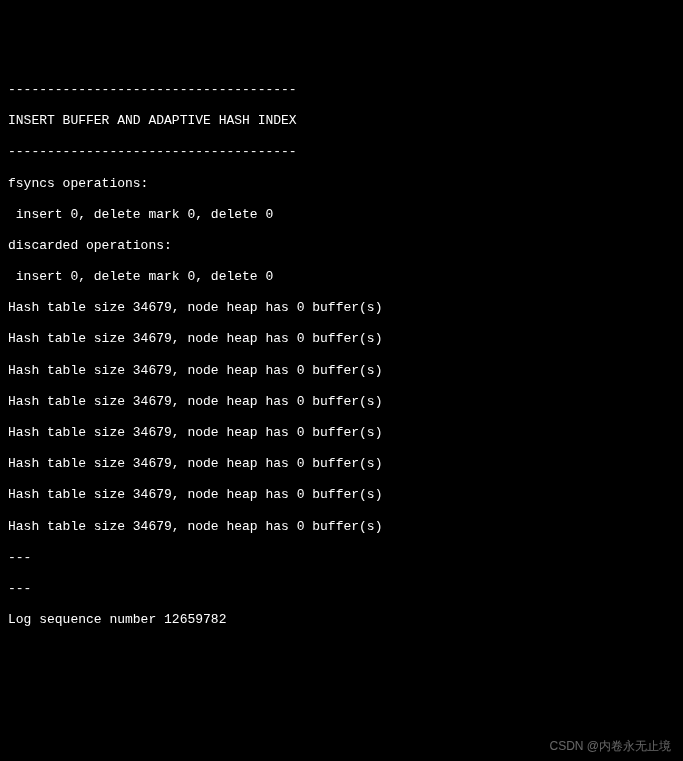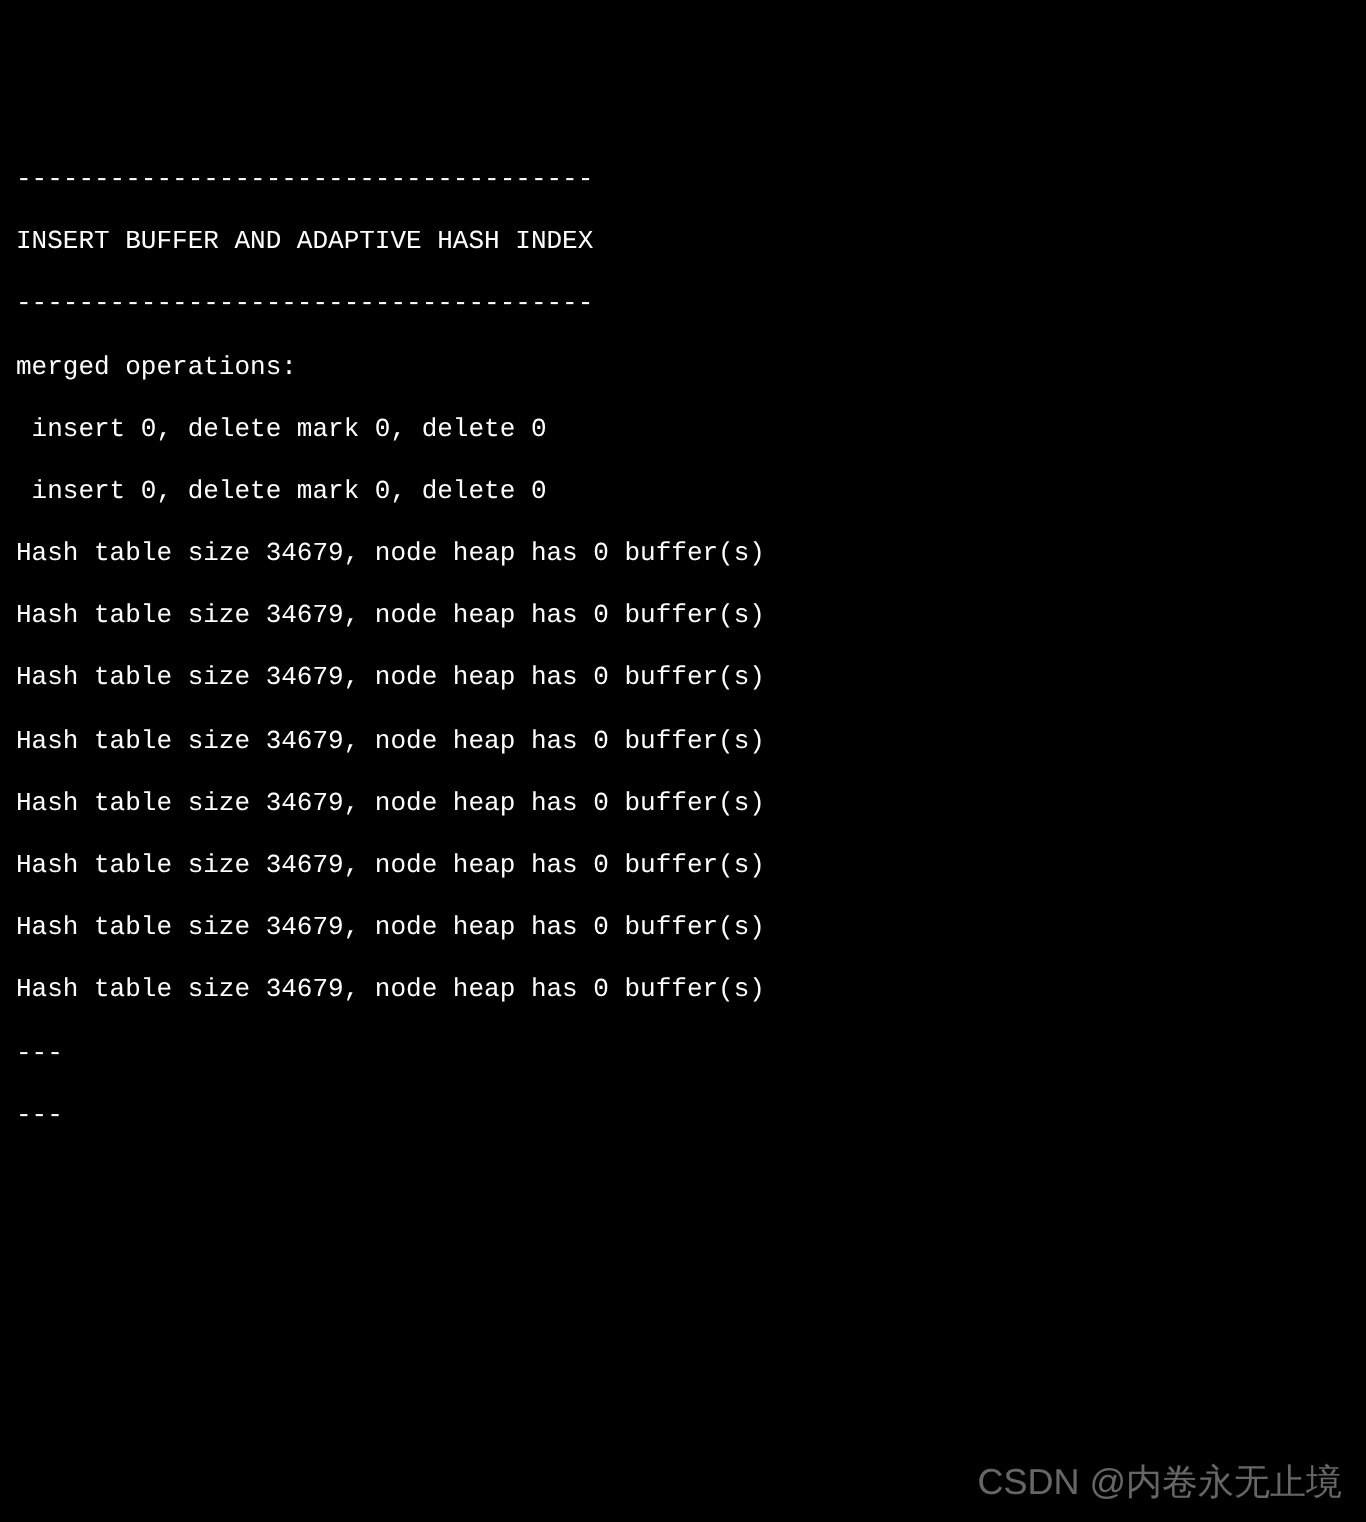--- a/index.html
+++ b/index.html
@@ -21,46 +21,48 @@
       position: relative;
     }
     .terminal-content {
       position: relative;
     }
     .watermark {
       position: absolute;
       bottom: 8px;
       right: 12px;
       color: rgba(255, 255, 255, 0.4);
-      font-size: 18px;
+      font-size: 12px;
       font-family: sans-serif;
     }
   </style>
 </head>
 <body>
 
 
 
 <div class="terminal-content">
 <div>-------------------------------------</div>
 <div>INSERT BUFFER AND ADAPTIVE HASH INDEX</div>
 <div>-------------------------------------</div>
-<div>merged operations:</div>
+<div>fsyncs operations:</div>
 <div> insert 0, delete mark 0, delete 0</div>
+<div>discarded operations:</div>
 <div> insert 0, delete mark 0, delete 0</div>
 <div>Hash table size 34679, node heap has 0 buffer(s)</div>
 <div>Hash table size 34679, node heap has 0 buffer(s)</div>
 <div>Hash table size 34679, node heap has 0 buffer(s)</div>
 <div>Hash table size 34679, node heap has 0 buffer(s)</div>
 <div>Hash table size 34679, node heap has 0 buffer(s)</div>
 <div>Hash table size 34679, node heap has 0 buffer(s)</div>
 <div>Hash table size 34679, node heap has 0 buffer(s)</div>
 <div>Hash table size 34679, node heap has 0 buffer(s)</div>
 <div>---</div>
 <div>---</div>
+<div>Log sequence number 12659782</div>
 
 
 
 
 
 
 
 
 
 

